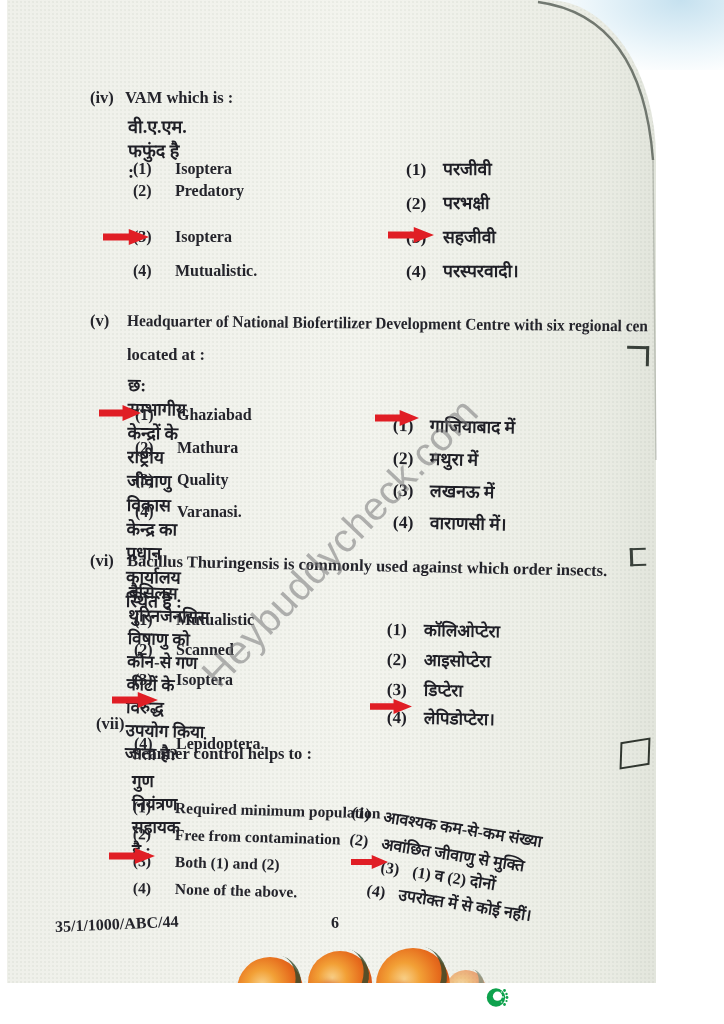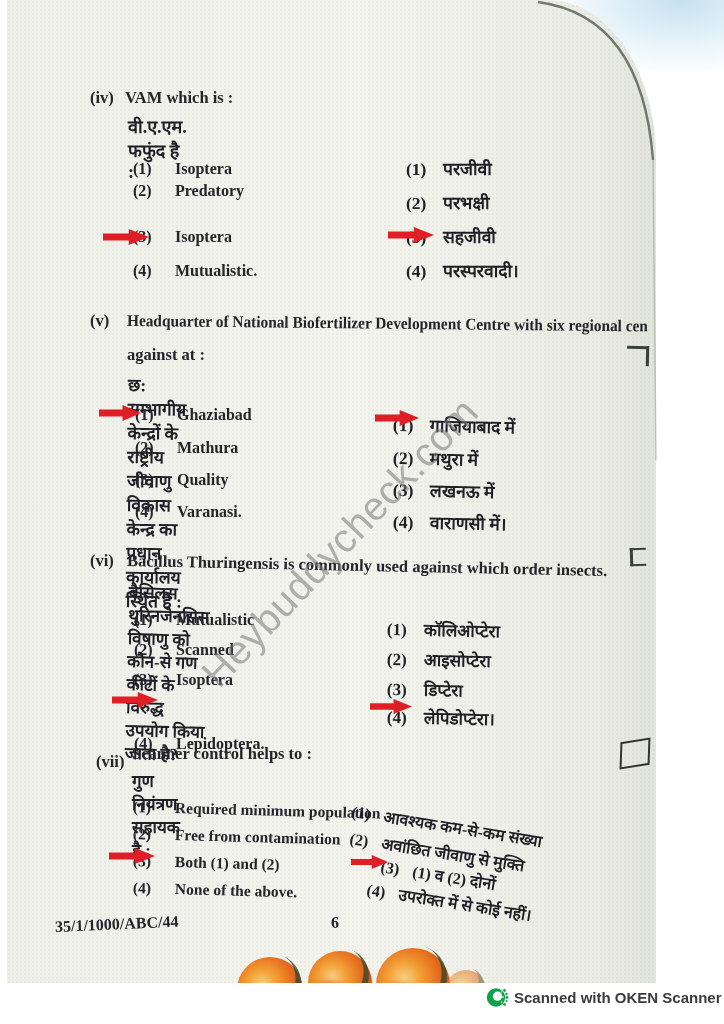--- a/index.html
+++ b/index.html
@@ -73,21 +73,21 @@
 
     <div class="abs opt hic hi fs175" style="left:406px;top:156px"><span class="n">(1)</span><span class="t">परजीवी</span></div>
     <div class="abs opt hic hi fs175" style="left:406px;top:190px"><span class="n">(2)</span><span class="t">परभक्षी</span></div>
     <div class="abs opt hic hi fs175" style="left:406px;top:224px"><span class="n">(3)</span><span class="t">सहजीवी</span></div>
     <div class="abs opt hic hi fs175" style="left:406px;top:258px"><span class="n">(4)</span><span class="t">परस्परवादी।</span></div>
   </div>
 
   <div class="qc">
     <span class="abs en qhead" style="left:90px;top:311px">(v)</span>
     <span class="abs en qhead" style="left:127px;top:311px;transform:rotate(0.6deg) scaleX(0.93);transform-origin:left center">Headquarter of National Biofertilizer Development Centre with six regional cen</span>
-    <span class="abs en qhead" style="left:127px;top:345px">against at :</span>
+    <span class="abs en qhead" style="left:127px;top:345px">located at :</span>
     <span class="abs hi fs175" style="left:127px;top:372px;transform:rotate(0.6deg);transform-origin:left center">छ: सम्भागीय केन्द्रों के राष्ट्रीय जीवाणु विकास केन्द्र का प्रधान कार्यालय स्थित है :</span>
 
     <div class="abs opt en fs16" style="left:135px;top:406px"><span class="n">(1)</span><span class="t">Ghaziabad</span></div>
     <div class="abs opt en fs16" style="left:135px;top:439px"><span class="n">(2)</span><span class="t">Mathura</span></div>
     <div class="abs opt en fs16" style="left:135px;top:471px"><span class="n">(3)</span><span class="t">Quality</span></div>
     <div class="abs opt en fs16" style="left:135px;top:503px"><span class="n">(4)</span><span class="t">Varanasi.</span></div>
 
     <div class="abs opt hic hi fs175 rslight" style="left:393px;top:412px"><span class="n">(1)</span><span class="t">गाजियाबाद में</span></div>
     <div class="abs opt hic hi fs175 rslight" style="left:393px;top:445px"><span class="n">(2)</span><span class="t">मथुरा में</span></div>
     <div class="abs opt hic hi fs175 rslight" style="left:393px;top:477px"><span class="n">(3)</span><span class="t">लखनऊ में</span></div>
@@ -104,21 +104,21 @@
     <div class="abs opt en fs16" style="left:134px;top:671px"><span class="n">(3)</span><span class="t">Isoptera</span></div>
     <div class="abs opt en fs16" style="left:134px;top:735px"><span class="n">(4)</span><span class="t">Lepidoptera.</span></div>
 
     <div class="abs opt hic hi fs17 rslight" style="left:387px;top:617px"><span class="n">(1)</span><span class="t">कॉलिओप्टेरा</span></div>
     <div class="abs opt hic hi fs17 rslight" style="left:387px;top:647px"><span class="n">(2)</span><span class="t">आइसोप्टेरा</span></div>
     <div class="abs opt hic hi fs17 rslight" style="left:387px;top:677px"><span class="n">(3)</span><span class="t">डिप्टेरा</span></div>
     <div class="abs opt hic hi fs17 rslight" style="left:387px;top:705px"><span class="n">(4)</span><span class="t">लेपिडोप्टेरा।</span></div>
   </div>
 
   <div class="qc">
-    <span class="abs en qhead" style="left:96px;top:752px">(vii)</span>
+    <span class="abs en qhead" style="left:96px;top:714px">(vii)</span>
     <span class="abs en qhead" style="left:132px;top:744px">Scanner control helps to :</span>
     <span class="abs hi fs17" style="left:132px;top:769px">गुण नियंत्रण सहायक है :</span>
 
     <div class="abs opt en fs155" style="left:133px;top:798px;transform:rotate(1.5deg);transform-origin:left center"><span class="n">(1)</span><span class="t">Required minimum population</span></div>
     <div class="abs opt en fs155" style="left:133px;top:825px;transform:rotate(1.5deg);transform-origin:left center"><span class="n">(2)</span><span class="t">Free from contamination</span></div>
     <div class="abs opt en fs155" style="left:133px;top:852px;transform:rotate(1.5deg);transform-origin:left center"><span class="n">(3)</span><span class="t">Both (1) and (2)</span></div>
     <div class="abs opt en fs155" style="left:133px;top:879px;transform:rotate(1.5deg);transform-origin:left center"><span class="n">(4)</span><span class="t">None of the above.</span></div>
 
     <div class="abs opt hic hi fs16" style="left:352px;top:800px;transform:rotate(9deg);transform-origin:left center"><span class="n" style="width:32px">(1)</span><span class="t">आवश्यक कम-से-कम संख्या</span></div>
     <div class="abs opt hic hi fs16" style="left:350px;top:827px;transform:rotate(9deg);transform-origin:left center"><span class="n" style="width:32px">(2)</span><span class="t">अवांछित जीवाणु से मुक्ति</span></div>
@@ -172,15 +172,14 @@
           <circle cx="20.5" cy="15" r="1.1"></circle>
         <circle cx="18.5" cy="18.5" r="1.4"></circle>
       </g>
       <g fill="#ffffff" opacity="0.8">
         <circle cx="15.5" cy="6" r="0.8"></circle>
           <circle cx="17" cy="11" r="0.9"></circle>
           <circle cx="15.5" cy="16" r="0.8"></circle>
       </g>
     </svg>
   </div>
-  <span id="oken-label">Scanned with OKEN Scanner</span>
 
 </div>
 
 </body></html>

